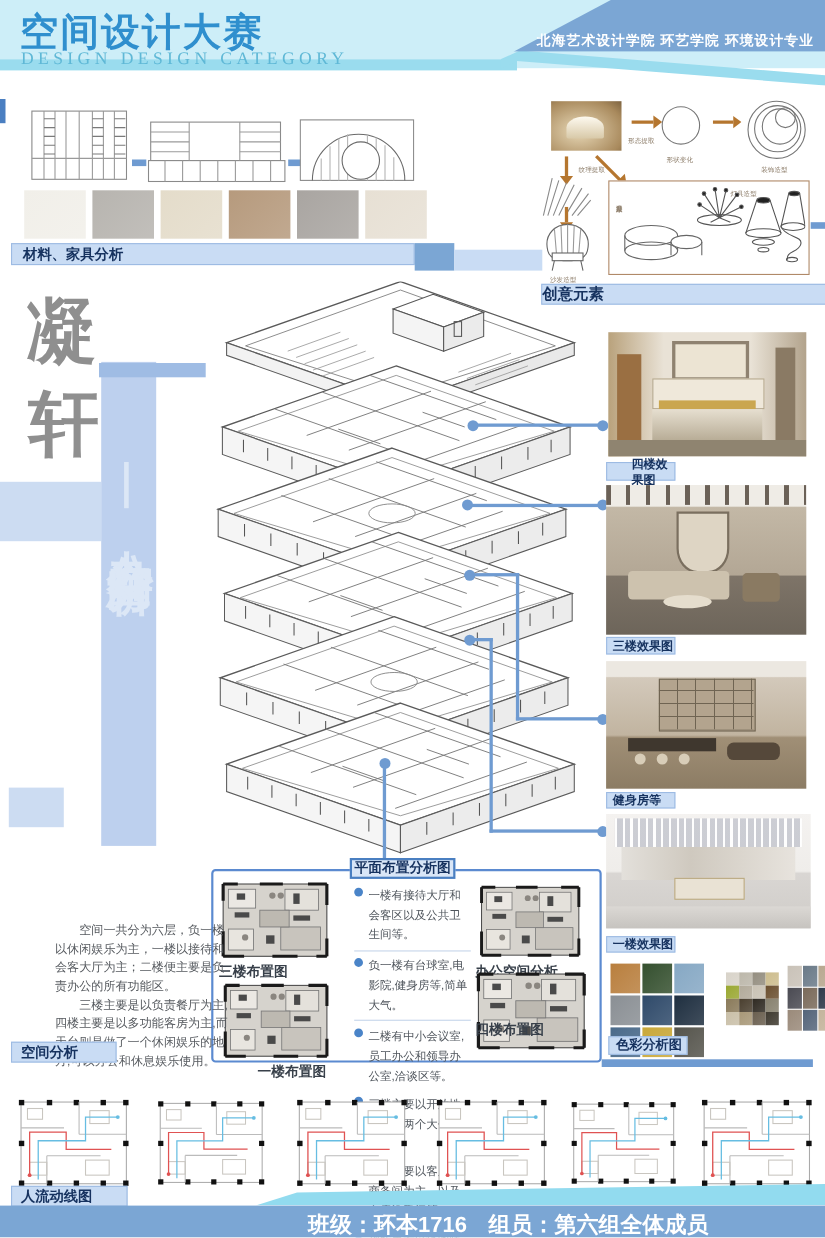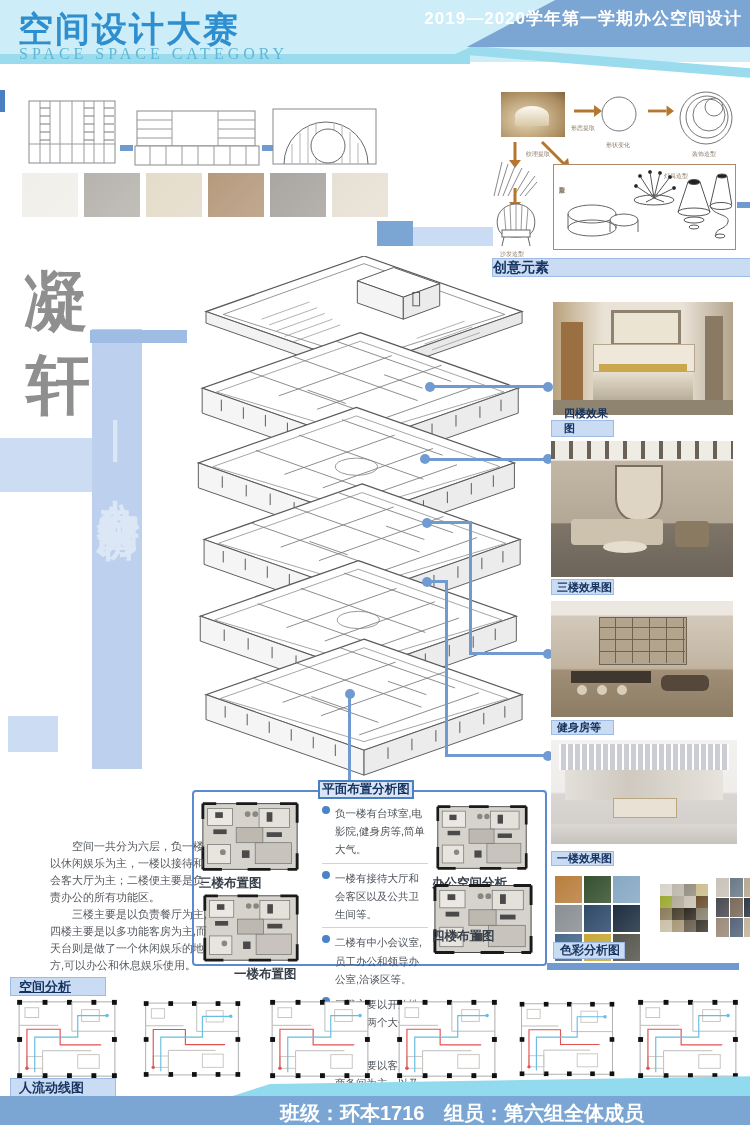--- a/index.html
+++ b/index.html
@@ -42,22 +42,22 @@
 <body>
 
 <div id="poster">
 
   
   <div class="abs hdr-cyan"></div>
   <div class="abs hdr-strip1"></div>
   <div class="abs hdr-strip2"></div>
   <div class="abs hdr-blue"></div>
   <div class="abs hdr-title">空间设计大赛</div>
-  <div class="abs hdr-sub">SPACE SPACE CATEGORY</div>
-  <div class="abs hdr-r1">2019—2020学年第一学期办公空间设计</div>
+  <div class="abs hdr-sub">DESIGN DESIGN CATEGORY</div>
+  <div class="abs hdr-r2">北海艺术设计学院  环艺学院  环境设计专业</div>
   <div class="abs" style="left:0;top:90px;width:5px;height:22px;background:#4a7fc1;"></div>
 
   
   
   <svg class="abs" style="left:28px;top:100px;width:88px;height:64px" viewBox="0 0 88 64">
     <rect x="1" y="1" width="86" height="62" fill="#fff" stroke="#8a8a8a"></rect>
     <g stroke="#9a9a9a" fill="none">
       <line x1="12" y1="1" x2="12" y2="63"></line>
         <line x1="22" y1="1" x2="22" y2="63"></line>
       <line x1="32" y1="1" x2="32" y2="63"></line>
@@ -99,20 +99,23 @@
   
   <div class="abs pal mats" style="left:22px;top:173px;width:380px;">
       <div style="background: linear-gradient(135deg, rgb(241, 239, 233), rgba(241, 239, 233, 0.85));"></div>
       <div style="background: linear-gradient(135deg, rgb(183, 180, 175), rgba(183, 180, 175, 0.85));"></div>
       <div style="background: linear-gradient(135deg, rgb(228, 220, 202), rgba(228, 220, 202, 0.85));"></div>
       <div style="background: linear-gradient(135deg, rgb(182, 154, 125), rgba(182, 154, 125, 0.85));"></div>
       <div style="background: linear-gradient(135deg, rgb(169, 165, 161), rgba(169, 165, 161, 0.85));"></div>
       <div style="background: linear-gradient(135deg, rgb(231, 224, 212), rgba(231, 224, 212, 0.85));"></div>
     </div>
   
+  <div class="abs bar" style="left:10px;top:221px;width:367px;height:20px;padding-left:10px;font-size:13px;">
+    <span>材料、家具分析</span>
+  </div>
   <div class="abs" style="left:377px;top:221px;width:36px;height:25px;background:#7ba6d4;"></div>
   <div class="abs" style="left:413px;top:227px;width:80px;height:19px;background:#c9dcf4;"></div>
   
 
   
   <div class="abs photo" style="left:501px;top:92px;width:64px;height:45px;background:radial-gradient(ellipse at 40% 60%,#e8d9b8,#a98a5d 75%,#7d6340);">
     <div style="left:14px;top:14px;width:34px;height:20px;border-radius:50% 50% 10% 10%;background:linear-gradient(#fdf9ef,#d8c9a8);"></div>
   </div>
   
   <svg class="abs" style="left:574px;top:104px;width:28px;height:14px" viewBox="0 0 28 14">
@@ -299,21 +302,21 @@
   
   <div class="abs photo" style="left:553px;top:302px;width:180px;height:113px;background:linear-gradient(90deg,#b9a27c,#e9e2d6 28%,#e9e2d6 72%,#b2a38c);">
     <div style="left:58px;top:8px;width:64px;height:30px;background:#ece4d3;border:3px solid #8f8270;"></div>
     <div style="left:40px;top:42px;width:100px;height:26px;background:#efe8da;border:1px solid #b5a88e;"></div>
     <div style="left:46px;top:62px;width:88px;height:8px;background:#caa64f;"></div>
     <div style="left:40px;top:70px;width:100px;height:28px;background:linear-gradient(#e6dfd0,#b8ad97);"></div>
     <div style="left:0;top:98px;width:180px;height:15px;background:#8f8470;"></div>
     <div style="left:8px;top:20px;width:22px;height:78px;background:#9a6f42;"></div>
     <div style="left:152px;top:14px;width:18px;height:84px;background:#8a7a64;"></div>
   </div>
-  <div class="abs bar" style="left:551px;top:420px;width:63px;height:17px;padding-left:12px;font-size:11px;align-items:flex-end;">
+  <div class="abs bar" style="left:551px;top:420px;width:63px;height:17px;padding-left:22px;font-size:11px;">
     <span>四楼效果图</span>
   </div>
   
   <div class="abs photo" style="left:551px;top:441px;width:182px;height:136px;background:linear-gradient(#efece6 0%,#efece6 14%,#c3b8a6 15%,#b3a795 60%,#7e7468 61%,#6d655a 100%);">
     <div style="left:0;top:0;width:182px;height:18px;background:repeating-linear-gradient(90deg,#6b6157 0 4px,#efece6 4px 18px);"></div>
     <div style="left:64px;top:24px;width:44px;height:52px;background:#ded5c4;border:2px solid #7a6f5f;border-radius:0 0 40% 40%;"></div>
     <div style="left:20px;top:78px;width:92px;height:26px;background:#cdc2ae;border-radius:4px;"></div>
     <div style="left:124px;top:80px;width:34px;height:26px;background:#8a7a62;border-radius:4px;"></div>
     <div style="left:52px;top:100px;width:44px;height:12px;background:#e5ddcd;border-radius:50%;"></div>
   </div>
@@ -468,46 +471,46 @@
       <use href="#fplan" width="106" height="70"></use>
     </svg>
   <div class="abs plabel" style="left:198px;top:966px;margin-left:36px;">一楼布置图</div>
   <svg class="abs" style="left:432px;top:879px;width:102px;height:80px">
       <use href="#fplan" width="102" height="80"></use>
     </svg>
   <div class="abs plabel" style="left:432px;top:928px;">四楼布置图</div>
 
   
   <div class="abs" style="left:322px;top:800px;width:106px;">
+    <div style="position:relative;padding:4px 0 5px 13px;border-bottom:1px solid #c5d5ea;">
+      <span style="position:absolute;left:0;top:7px;width:8px;height:8px;border-radius:50%;background:#4a84c8;"></span>
+      <span class="btxt">一楼有接待大厅和会客区以及公共卫生间等。</span></div>
     <div style="position:relative;padding:3px 0 5px 13px;border-bottom:1px solid #c5d5ea;">
       <span style="position:absolute;left:0;top:6px;width:8px;height:8px;border-radius:50%;background:#4a84c8;"></span>
       <span class="btxt">负一楼有台球室,电影院,健身房等,简单大气。</span></div>
-    <div style="position:relative;padding:4px 0 5px 13px;border-bottom:1px solid #c5d5ea;">
-      <span style="position:absolute;left:0;top:7px;width:8px;height:8px;border-radius:50%;background:#4a84c8;"></span>
-      <span class="btxt">一楼有接待大厅和会客区以及公共卫生间等。</span></div>
     <div style="position:relative;padding:4px 0 4px 13px;">
       <span style="position:absolute;left:0;top:7px;width:8px;height:8px;border-radius:50%;background:#4a84c8;"></span>
       <span class="btxt">二楼有中小会议室,员工办公和领导办公室,洽谈区等。</span></div>
     <div style="position:relative;padding:3px 0 3px 13px;">
       <span style="position:absolute;left:0;top:6px;width:8px;height:8px;border-radius:50%;background:#4a84c8;"></span>
       <span class="btxt">三楼主要以开放性餐厅和两个大包间为主。</span></div>
     <div style="position:relative;padding:3px 0 3px 13px;">
       <span style="position:absolute;left:0;top:6px;width:8px;height:8px;border-radius:50%;background:#4a84c8;"></span>
       <span class="btxt">四楼主要以客房和商务间为主，以及套房洗手间等。</span></div>
     <div style="position:relative;padding:3px 0 0 13px;">
       <span style="position:absolute;left:0;top:6px;width:8px;height:8px;border-radius:50%;background:#4a84c8;"></span>
       <span class="btxt">顶楼主要以休闲娱乐为主,可休息可办公。</span></div>
   </div>
 
   
   <div class="abs" style="left:28px;top:838px;width:162px;font-size:11px;color:#55595e;line-height:1.55;margin-left:22px;">
     <div style="text-indent:2em;">空间一共分为六层，负一楼以休闲娱乐为主，一楼以接待和会客大厅为主；二楼便主要是负责办公的所有功能区。</div>
     <div style="text-indent:2em;">三楼主要是以负责餐厅为主,四楼主要是以多功能客房为主,而天台则是做了一个休闲娱乐的地方,可以办公和休息娱乐使用。</div>
   </div>
-  <div class="abs bar" style="left:10px;top:977px;width:96px;height:19px;padding-left:8px;font-size:13px;text-decoration:underline;">
+  <div class="abs bar" style="left:10px;top:947px;width:96px;height:19px;padding-left:8px;font-size:13px;">
     <span>空间分析</span>
   </div>
 
   
   <svg class="abs" style="left:12px;top:996px;width:110px;height:86px">
       <use href="#circ" width="110" height="86"></use>
     </svg>
   <svg class="abs" style="left:140px;top:996px;width:104px;height:86px">
       <use href="#circ" width="104" height="86"></use>
     </svg>

